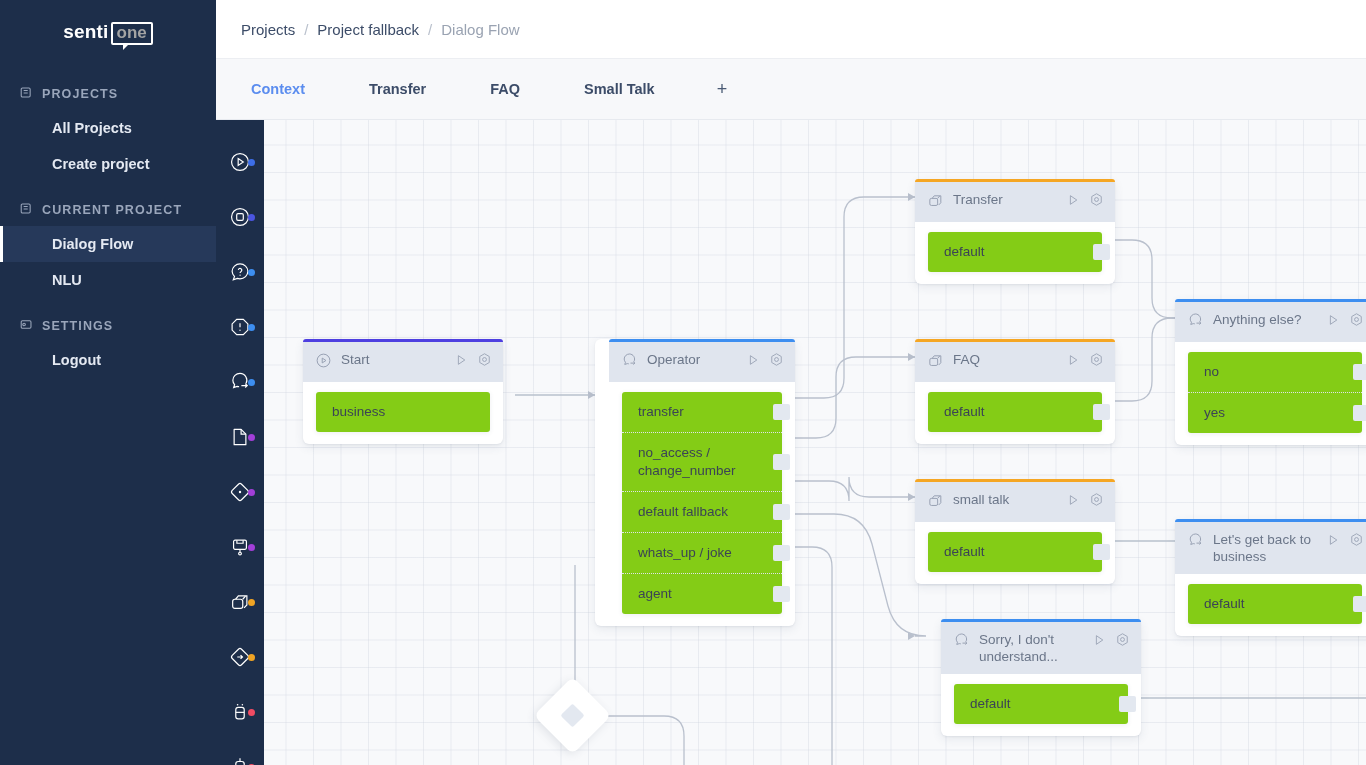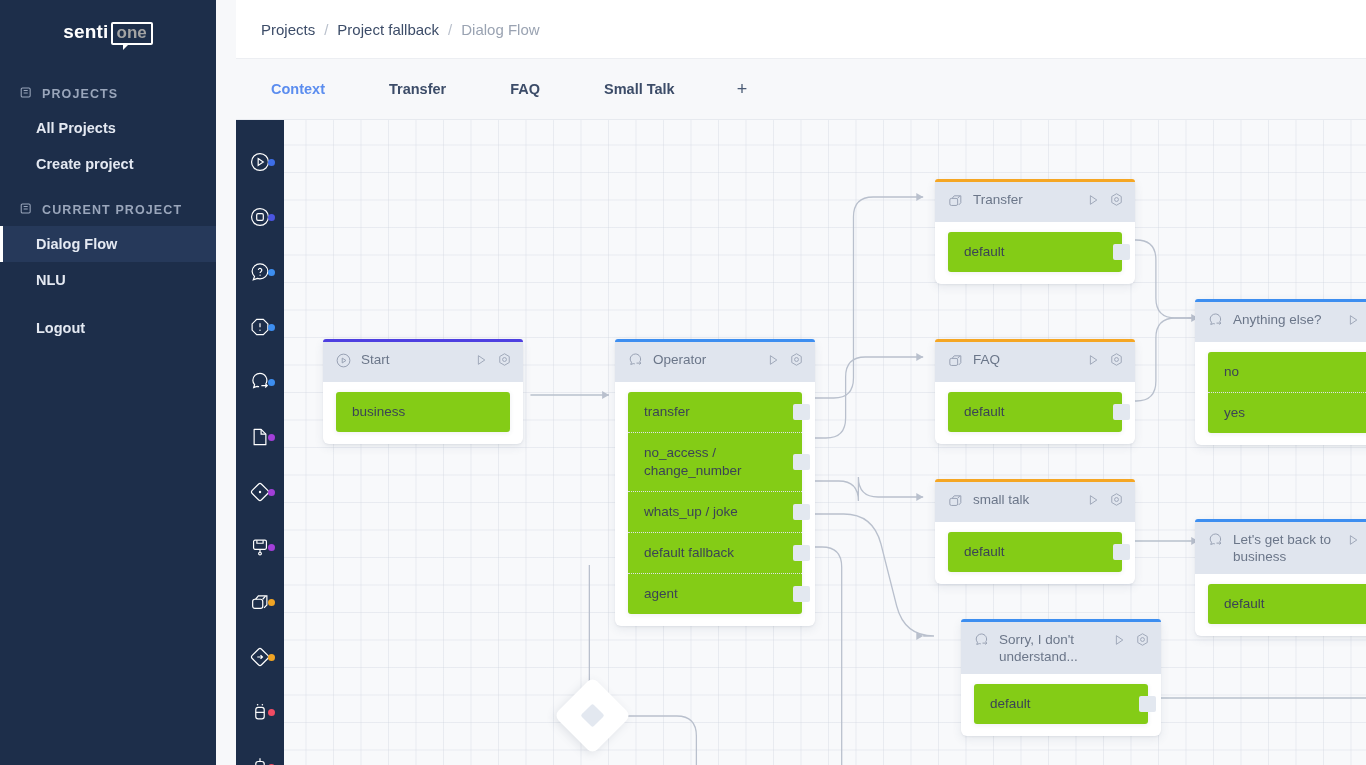--- a/index.html
+++ b/index.html
@@ -2,21 +2,21 @@
 <html><head>
 <meta charset="utf-8">
 <style>
   * { box-sizing: border-box; margin: 0; padding: 0; }
   html, body {
     width: 1366px; height: 765px;
     font-family: "Liberation Sans", sans-serif;
     overflow: hidden;
     background: #f7f8fa;
   }
-  .app { position: relative; width: 1366px; height: 629px; display: flex; gap: 20px; }
+  .app { position: relative; width: 1366px; height: 629px; display: flex; }
 
   
   .sidebar {
     width: 216px; height: 765px;
     background: #1d2e4a;
     flex: 0 0 216px;
     position: relative;
     color: #fff;
   }
   .logo-wrap { height: 66px; display: flex; align-items: center; justify-content: center; }
@@ -37,21 +37,21 @@
 
   .nav-group { margin-top: 12px; }
   .nav-head {
     display: flex; align-items: center; gap: 9px;
     padding: 8px 0 8px 20px;
     font-size: 12.5px; letter-spacing: 1.1px; font-weight: 600;
     color: #9aa6bb; text-transform: uppercase;
   }
   .nav-head svg { flex: 0 0 13px; }
   .nav-item {
-    padding: 10px 0 10px 36px;
+    padding: 10px 0 10px 52px;
     font-size: 14.5px; color: #e4e9f2; font-weight: 600;
     cursor: pointer; position: relative;
   }
   .nav-item.active { background: #26395a; }
   .nav-item.active:before {
     content: ""; position: absolute; left: 0; top: 0; bottom: 0; width: 3px; background: #ffffff;
   }
 
   
   .main { flex: 1 1 auto; position: relative; height: 765px; display: flex; flex-direction: column; min-width: 0; }
@@ -190,20 +190,29 @@
             <path d="M4.5 5.5h5M4.5 8.5h5"></path>
           </svg>
         </span>
         <span>CURRENT PROJECT</span>
       </div>
       <div class="nav-item active">Dialog Flow</div>
       <div class="nav-item">NLU</div>
     </div>
 
     <div class="nav-group">
+      <div class="nav-head">
+        <span>
+          <svg width="13" height="13" viewBox="0 0 16 16" fill="none" stroke="#9aa6bb" stroke-width="1.3">
+            <rect x="1.5" y="3.5" width="12" height="9" rx="1.5"></rect>
+            <circle cx="5" cy="8" r="1.6"></circle>
+          </svg>
+        </span>
+        <span>SETTINGS</span>
+      </div>
       <div class="nav-item">Logout</div>
     </div>
   </aside>
 
   <div class="main">
 
     <div class="breadcrumb-bar">
       <span class="crumb">Projects</span>
       <span class="crumb-sep">/</span>
       <span class="crumb">Project fallback</span>
@@ -414,21 +423,21 @@
               </span>
             </span>
           </div>
           <div class="node-body">
             <div class="rows">
               <div class="row">business</div>
             </div>
           </div>
         </div>
 
-        <div class="node" style="left:331px; top:219px; width:200px;">
+        <div class="node" style="left:331px; top:219px; width:200px;padding-left:14px;">
           <div class="node-top" style="background:#3d8ef0"></div>
           <div class="node-head">
             <span class="h-icon">
               <svg width="17" height="17" viewBox="0 0 24 24" fill="none" stroke="#97a0b2" stroke-width="1.4">
                 <path d="M18.4 13.4a7.3 7.3 0 00-6.4-10.6c-4.1 0-7.5 3.2-7.5 7.1 0 1.7.7 3.4 1.8 4.6l-1 3.1 3.6-1.2c.7.2 1.4.3 2.1.3"></path>
                 <path d="M13.4 15.7h6.2M17.5 13.7l2.1 2-2.1 2"></path>
               </svg>
             </span>
             <span class="node-title">Operator</span>
             <span class="node-actions">
@@ -442,22 +451,22 @@
                   <path d="M12 2.8l7.6 4.4v9.6L12 21.2 4.4 16.8V7.2z"></path>
                     <circle cx="12" cy="12" r="3.1"></circle>
                 </svg>
               </span>
             </span>
           </div>
           <div class="node-body">
             <div class="rows">
               <div class="row">transfer<i class="port"></i></div>
               <div class="row">no_access / change_number<i class="port"></i></div>
+              <div class="row">default fallback<i class="port"></i></div>
               <div class="row">whats_up / joke<i class="port"></i></div>
-              <div class="row">default fallback<i class="port"></i></div>
               <div class="row">agent<i class="port"></i></div>
             </div>
           </div>
         </div>
 
         <div class="node" style="left:651px; top:59px; width:200px;">
           <div class="node-top" style="background:#f5a623"></div>
           <div class="node-head">
             <span class="h-icon">
               <svg width="17" height="17" viewBox="0 0 24 24" fill="none" stroke="#97a0b2" stroke-width="1.4">

